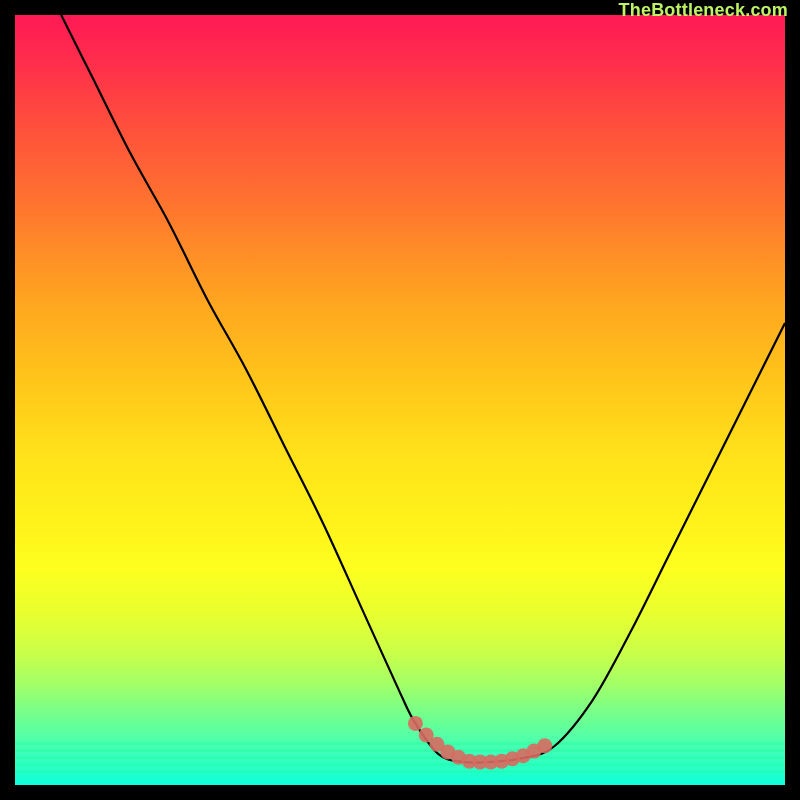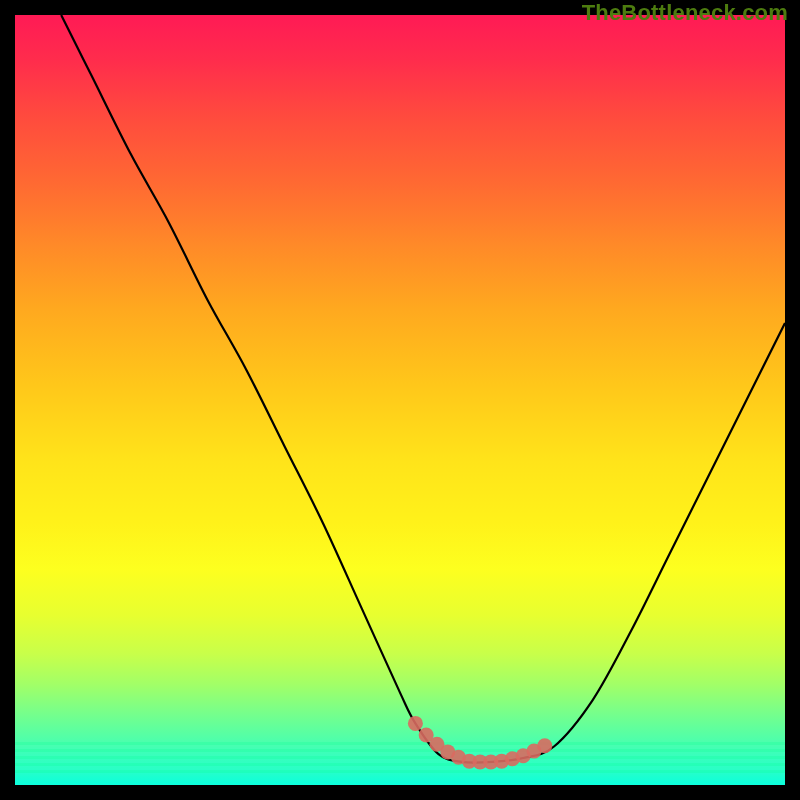--- a/index.html
+++ b/index.html
@@ -60,23 +60,23 @@
     position: absolute;
     left: 0; top: 0;
     width: 100%; height: 100%;
   }
 
   .watermark {
     position: absolute;
     right: 12px;
     top: 0px;
     font-family: Arial, Helvetica, sans-serif;
-    font-size: 22px;
+    font-size: 18px;
     font-weight: 600;
-    color: #4d7c0f;
+    color: #bef264;
     letter-spacing: 0.2px;
   }
 </style>
 </head>
 <body>
 
 <div class="plot-frame">
   <div class="gradient-bg"></div>
 
   <div class="green-bands band1"></div>

